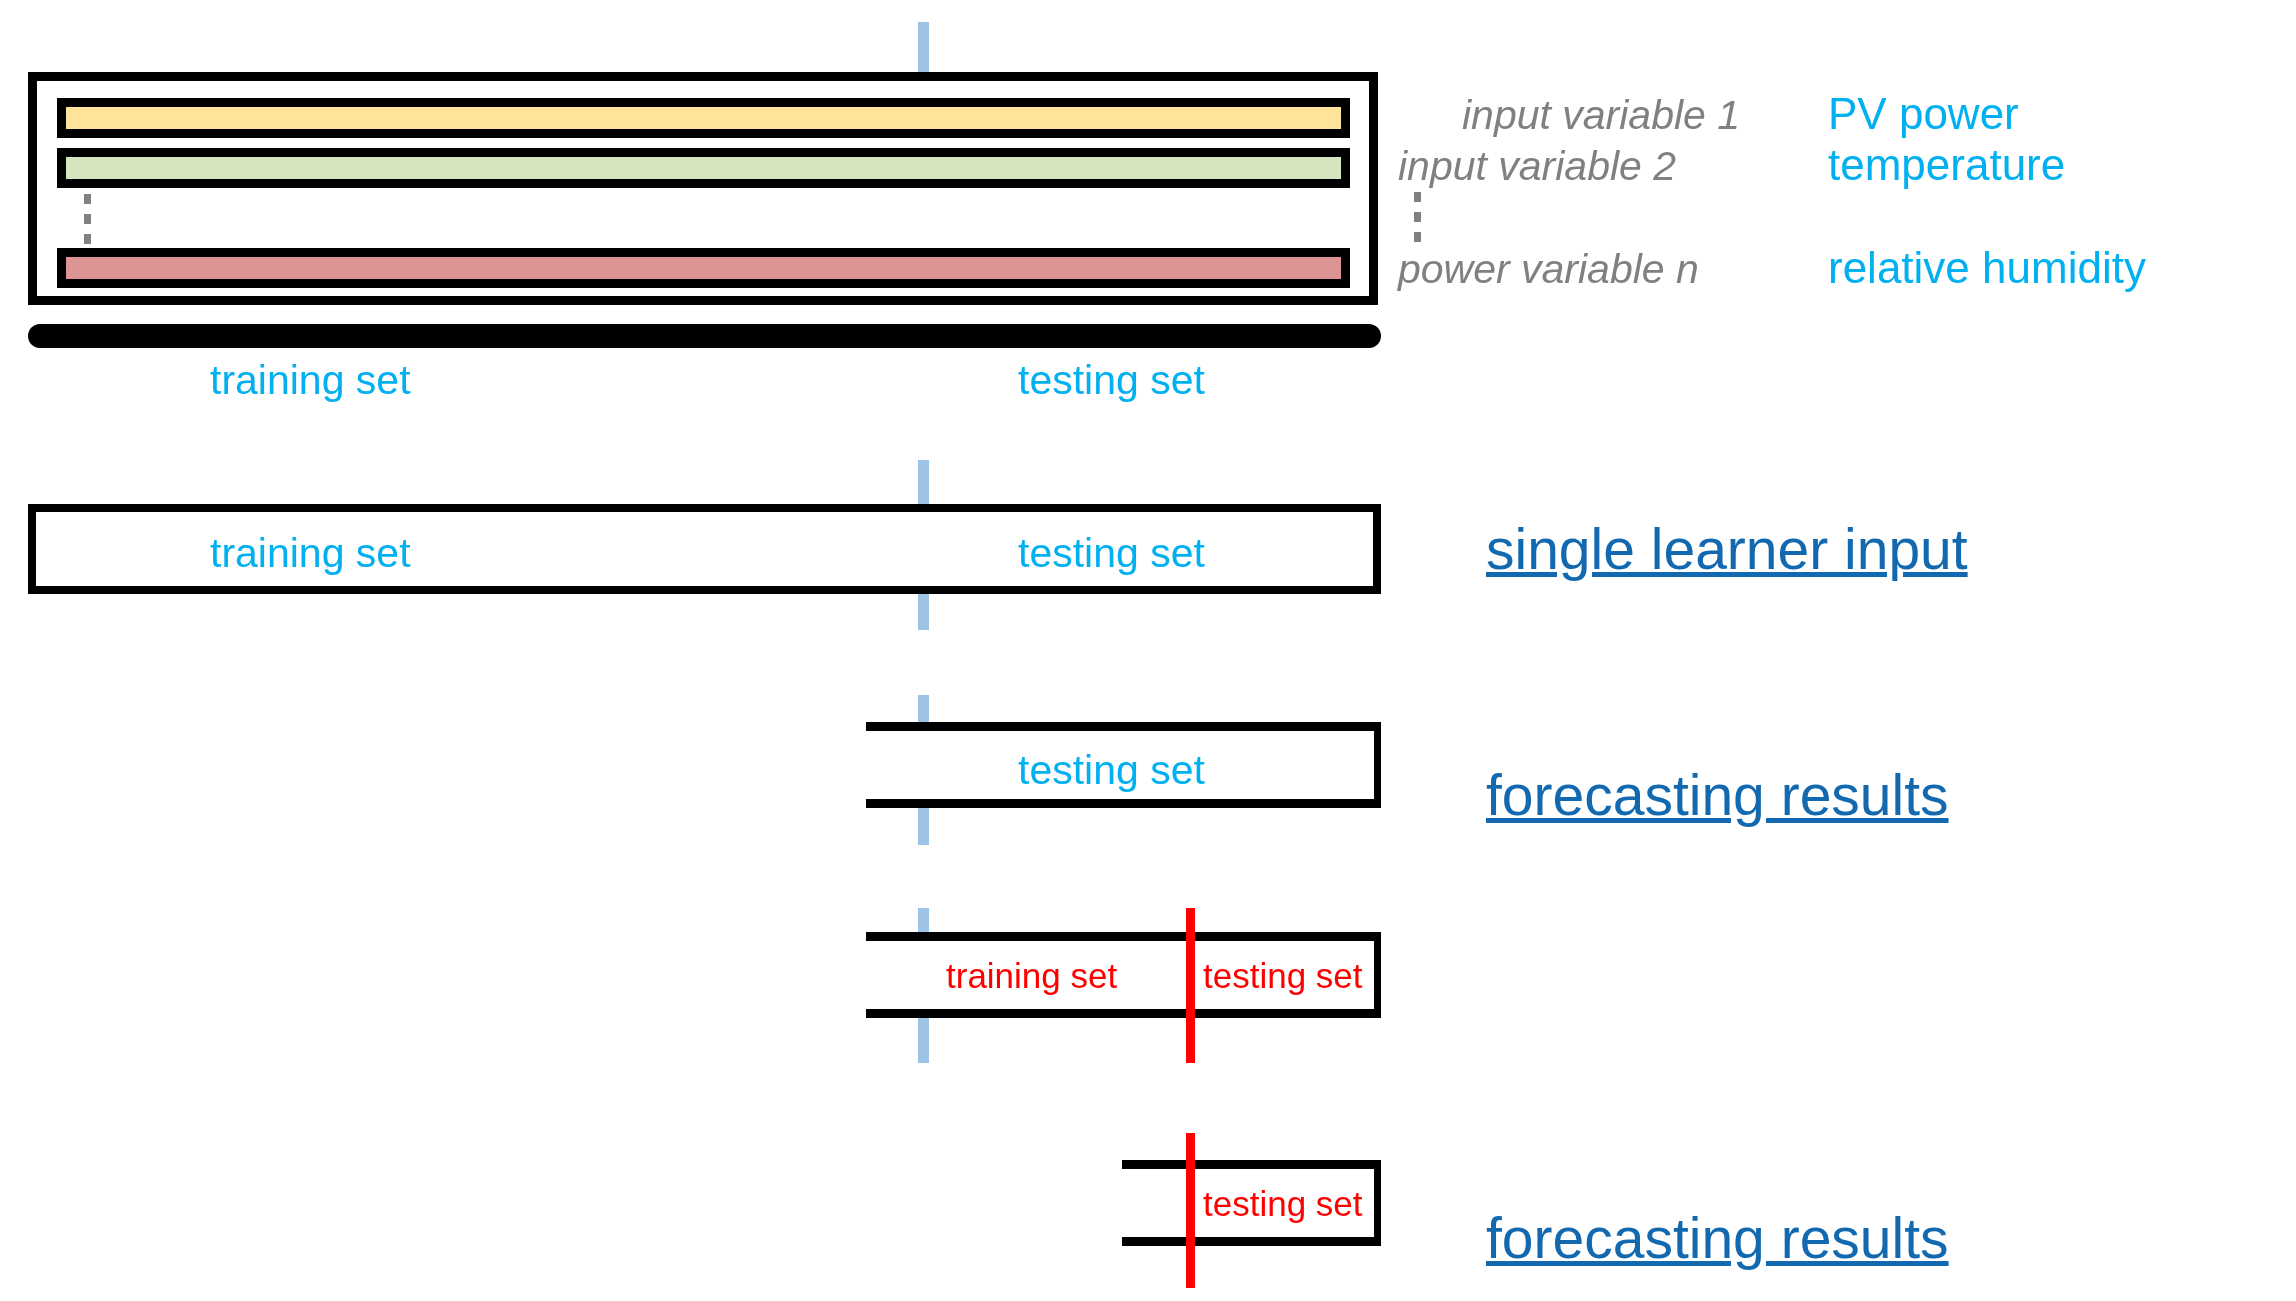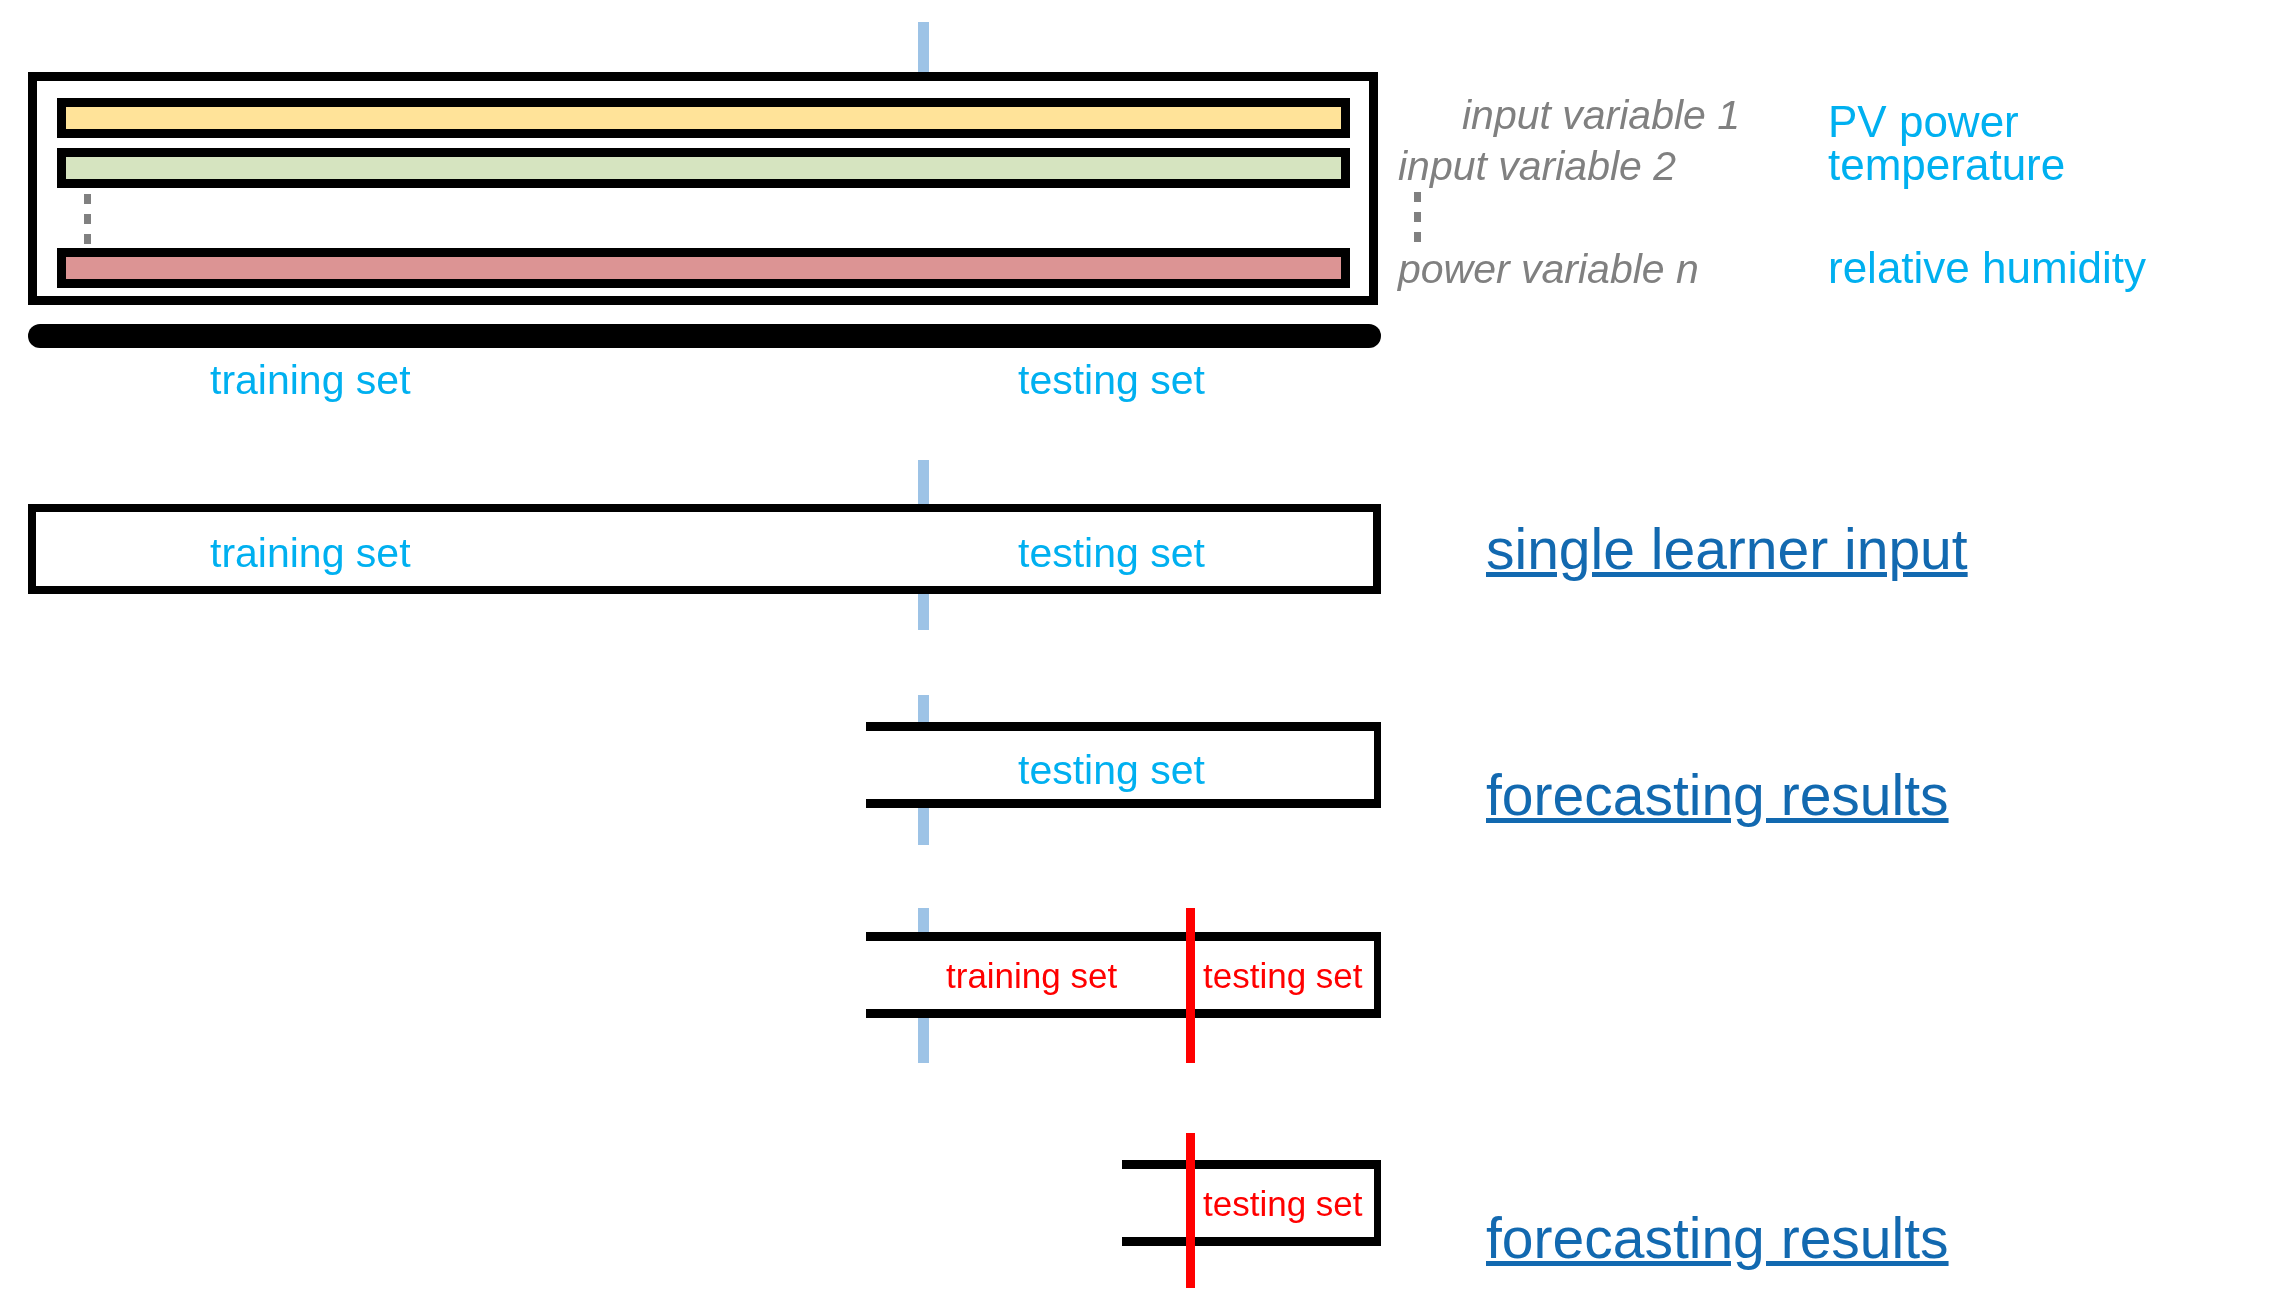--- a/index.html
+++ b/index.html
@@ -124,21 +124,21 @@
 
   <div class="abs var-bar" style="left:57px; top:98px; width:1293px; height:40px; background:#ffe399;"></div>
 
   <div class="abs var-bar" style="left:57px; top:148px; width:1293px; height:40px; background:#d6e4c0;"></div>
 
   <div class="abs dots-gray" style="left:84px; top:194px; height:74px;"></div>
 
   <div class="abs var-bar" style="left:57px; top:248px; width:1293px; height:40px; background:#dc9494;"></div>
 
   <div class="lbl gray-italic t-varlabel" style="left:1462px; top:95px;">input variable 1</div>
-  <div class="lbl cyan t-sourcename" style="left:1828px; top:100px;">PV power</div>
+  <div class="lbl cyan t-sourcename" style="left:1828px; top:92px;">PV power</div>
 
   <div class="lbl gray-italic t-varlabel" style="left:1398px; top:146px;">input variable 2</div>
   <div class="lbl cyan t-sourcename" style="left:1828px; top:143px;">temperature</div>
 
   <div class="abs dots-gray" style="left:1414px; top:192px; height:55px;"></div>
 
   <div class="lbl gray-italic t-varlabel" style="left:1398px; top:249px;">power variable n</div>
   <div class="lbl cyan t-sourcename" style="left:1828px; top:246px;">relative humidity</div>
 
   <div class="abs thick-bar" style="left:28px; top:324px; width:1353px; height:24px;"></div>

